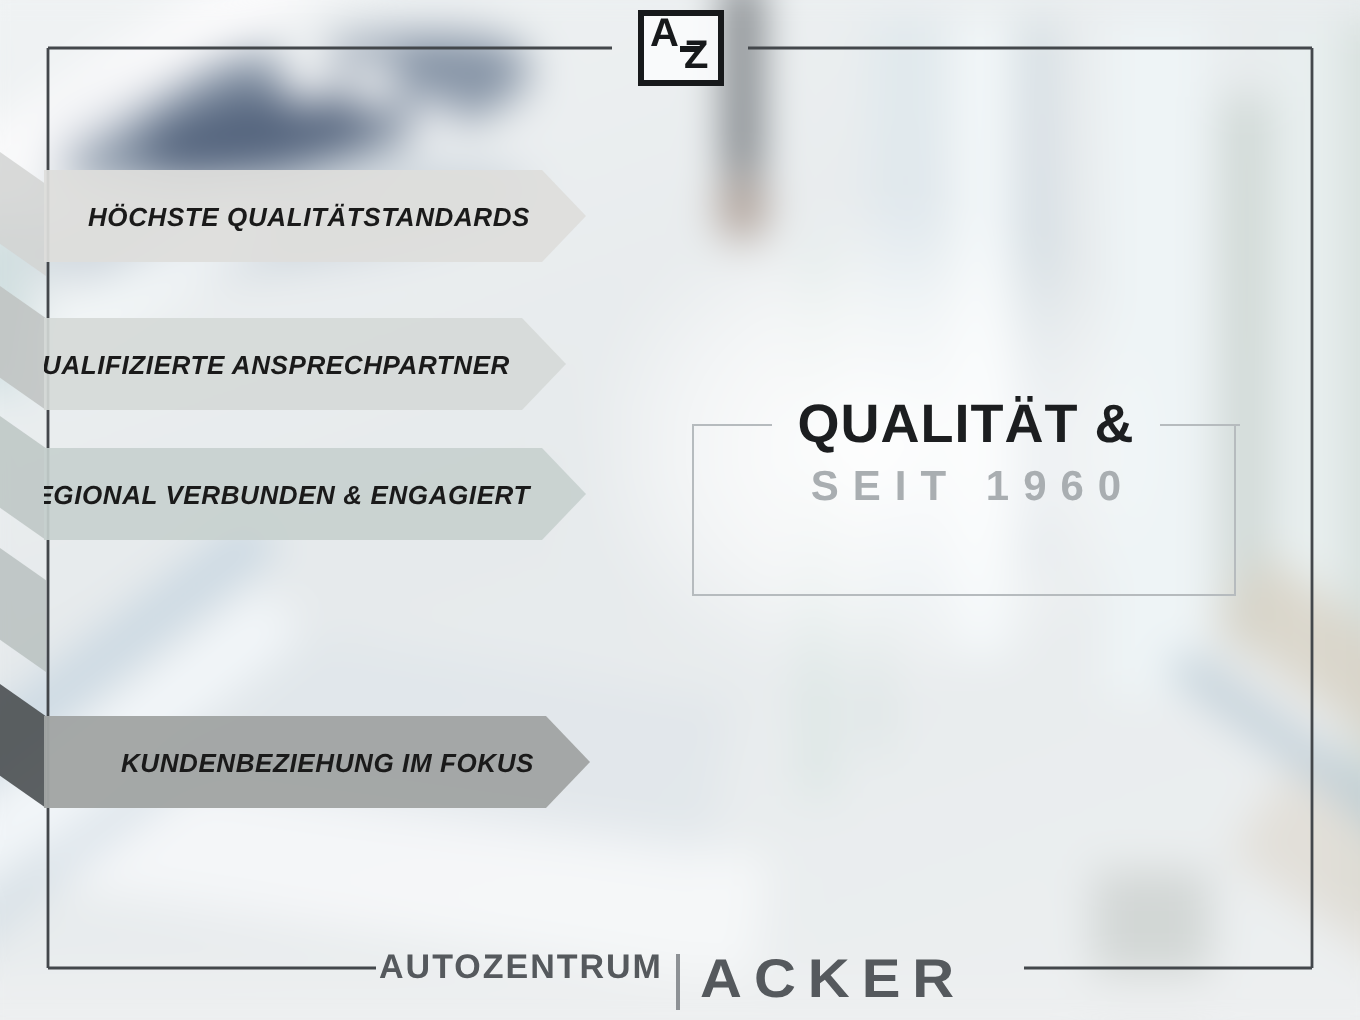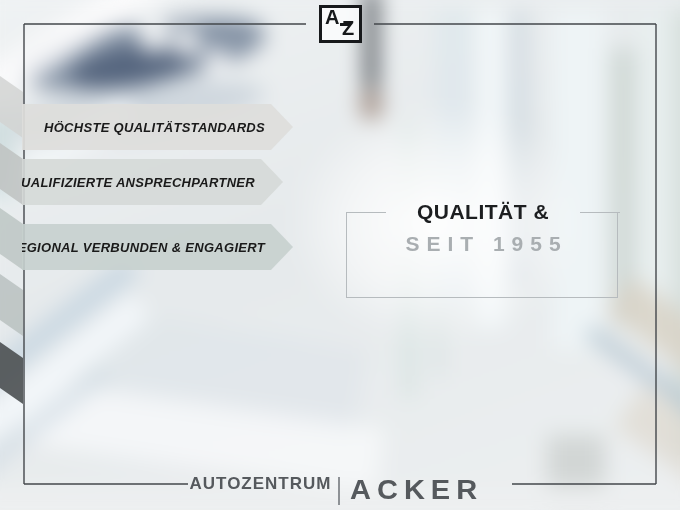--- a/index.html
+++ b/index.html
@@ -58,21 +58,21 @@
 
   
   .arrow{
     position:absolute; left:22px; height:46px; box-sizing:border-box;
     display:flex; align-items:center; justify-content:flex-end;
     padding-right:28px;
     clip-path:polygon(0 0, calc(100% - 22px) 0, 100% 50%, calc(100% - 22px) 100%, 0 100%);
     color:#1a1a1a; font-style:italic; font-weight:700; font-size:13px; letter-spacing:.3px;
     white-space:nowrap;
   }
-  .arrow-1{top:104px;  width:271px; background:rgba(222,222,220,.93);}
+  .arrow-1{top:85px;  width:271px; background:rgba(222,222,220,.93);}
   .arrow-2{top:159px; width:261px; background:rgba(213,217,215,.90);}
   .arrow-3{top:224px; width:271px; background:rgba(199,208,206,.90);}
   .arrow-4{top:290px; width:275px; background:rgba(201,209,207,.90);}
   .arrow-5{top:358px; width:273px; background:rgba(161,164,163,.96);}
   .fold{position:absolute; left:0; width:23px; height:62px;
         clip-path:polygon(0 0, 100% 26%, 100% 100%, 0 74%);}
   .fold-1{top:76px;  background:rgba(210,211,210,.85);}
   .fold-2{top:143px; background:rgba(190,194,193,.85);}
   .fold-3{top:208px; background:rgba(188,197,195,.85);}
   .fold-4{top:274px; background:rgba(185,193,191,.85);}
@@ -82,21 +82,21 @@
   .center-block{position:absolute; left:339px; top:197px; width:288px; text-align:center; color:#1c1e20;}
   .box-outline{
     position:absolute; left:7px; top:15px; width:272px; height:86px; box-sizing:border-box;
     border:1px solid #b6bbbe; border-top:none;
   }
   .center-block::before, .center-block::after{
     content:""; position:absolute; top:15px; width:40px; height:1px; background:#b6bbbe;
   }
   .center-block::before{left:7px;}
   .center-block::after{right:7px;}
-  .hl1{position:relative; font-size:21px; font-weight:700; line-height:30px; letter-spacing:.5px;}
+  .hl1{position:relative; font-size:27px; font-weight:700; line-height:30px; letter-spacing:.5px;}
   .hl2{position:relative; font-size:28px; font-weight:700; line-height:32px; letter-spacing:-.5px;}
   .hl3{position:relative; margin-top:5px; font-size:21px; font-weight:700; letter-spacing:7px; padding-left:7px; color:#a9aeb1;}
 
   
   .footer{position:absolute; left:0; top:458px; width:671px; height:46px; color:#55595d;margin-top:12px;}
   .fp{position:absolute; left:188px; top:5px; width:145px; text-align:center;}
   .fp-name{font-size:17px; font-weight:700; letter-spacing:1px; line-height:18px;}
   .fp-url{font-size:8.5px; letter-spacing:2.2px; color:#7e8286; margin-top:1px;}
   .f-divider{position:absolute; left:338px; top:7px; width:2px; height:28px; background:#8d9195;}
   .f-acker{position:absolute; left:350px; top:4px; font-size:29px; font-weight:700; letter-spacing:6px; transform:scaleY(.94);}
@@ -163,25 +163,28 @@
   <div class="fold fold-2"></div>
   <div class="arrow arrow-2">
     <span>QUALIFIZIERTE ANSPRECHPARTNER</span>
   </div>
   <div class="fold fold-3"></div>
   <div class="arrow arrow-3">
     <span>REGIONAL VERBUNDEN &amp; ENGAGIERT</span>
   </div>
   <div class="fold fold-4"></div>
   <div class="fold fold-5"></div>
+  <div class="arrow arrow-5">
+    <span>KUNDENBEZIEHUNG IM FOKUS</span>
+  </div>
 
   <div class="center-block">
     <div class="box-outline"></div>
     <div class="hl1">QUALITÄT &amp;</div>
-    <div class="hl3">SEIT 1955</div>
+    <div class="hl3">SEIT 1960</div>
   </div>
 
   <div class="footer">
     <div class="fp">
       <div class="fp-name">AUTOZENTRUM</div>
     </div>
     <div class="f-divider"></div>
     <div class="f-acker">ACKER</div>
   </div>
 

